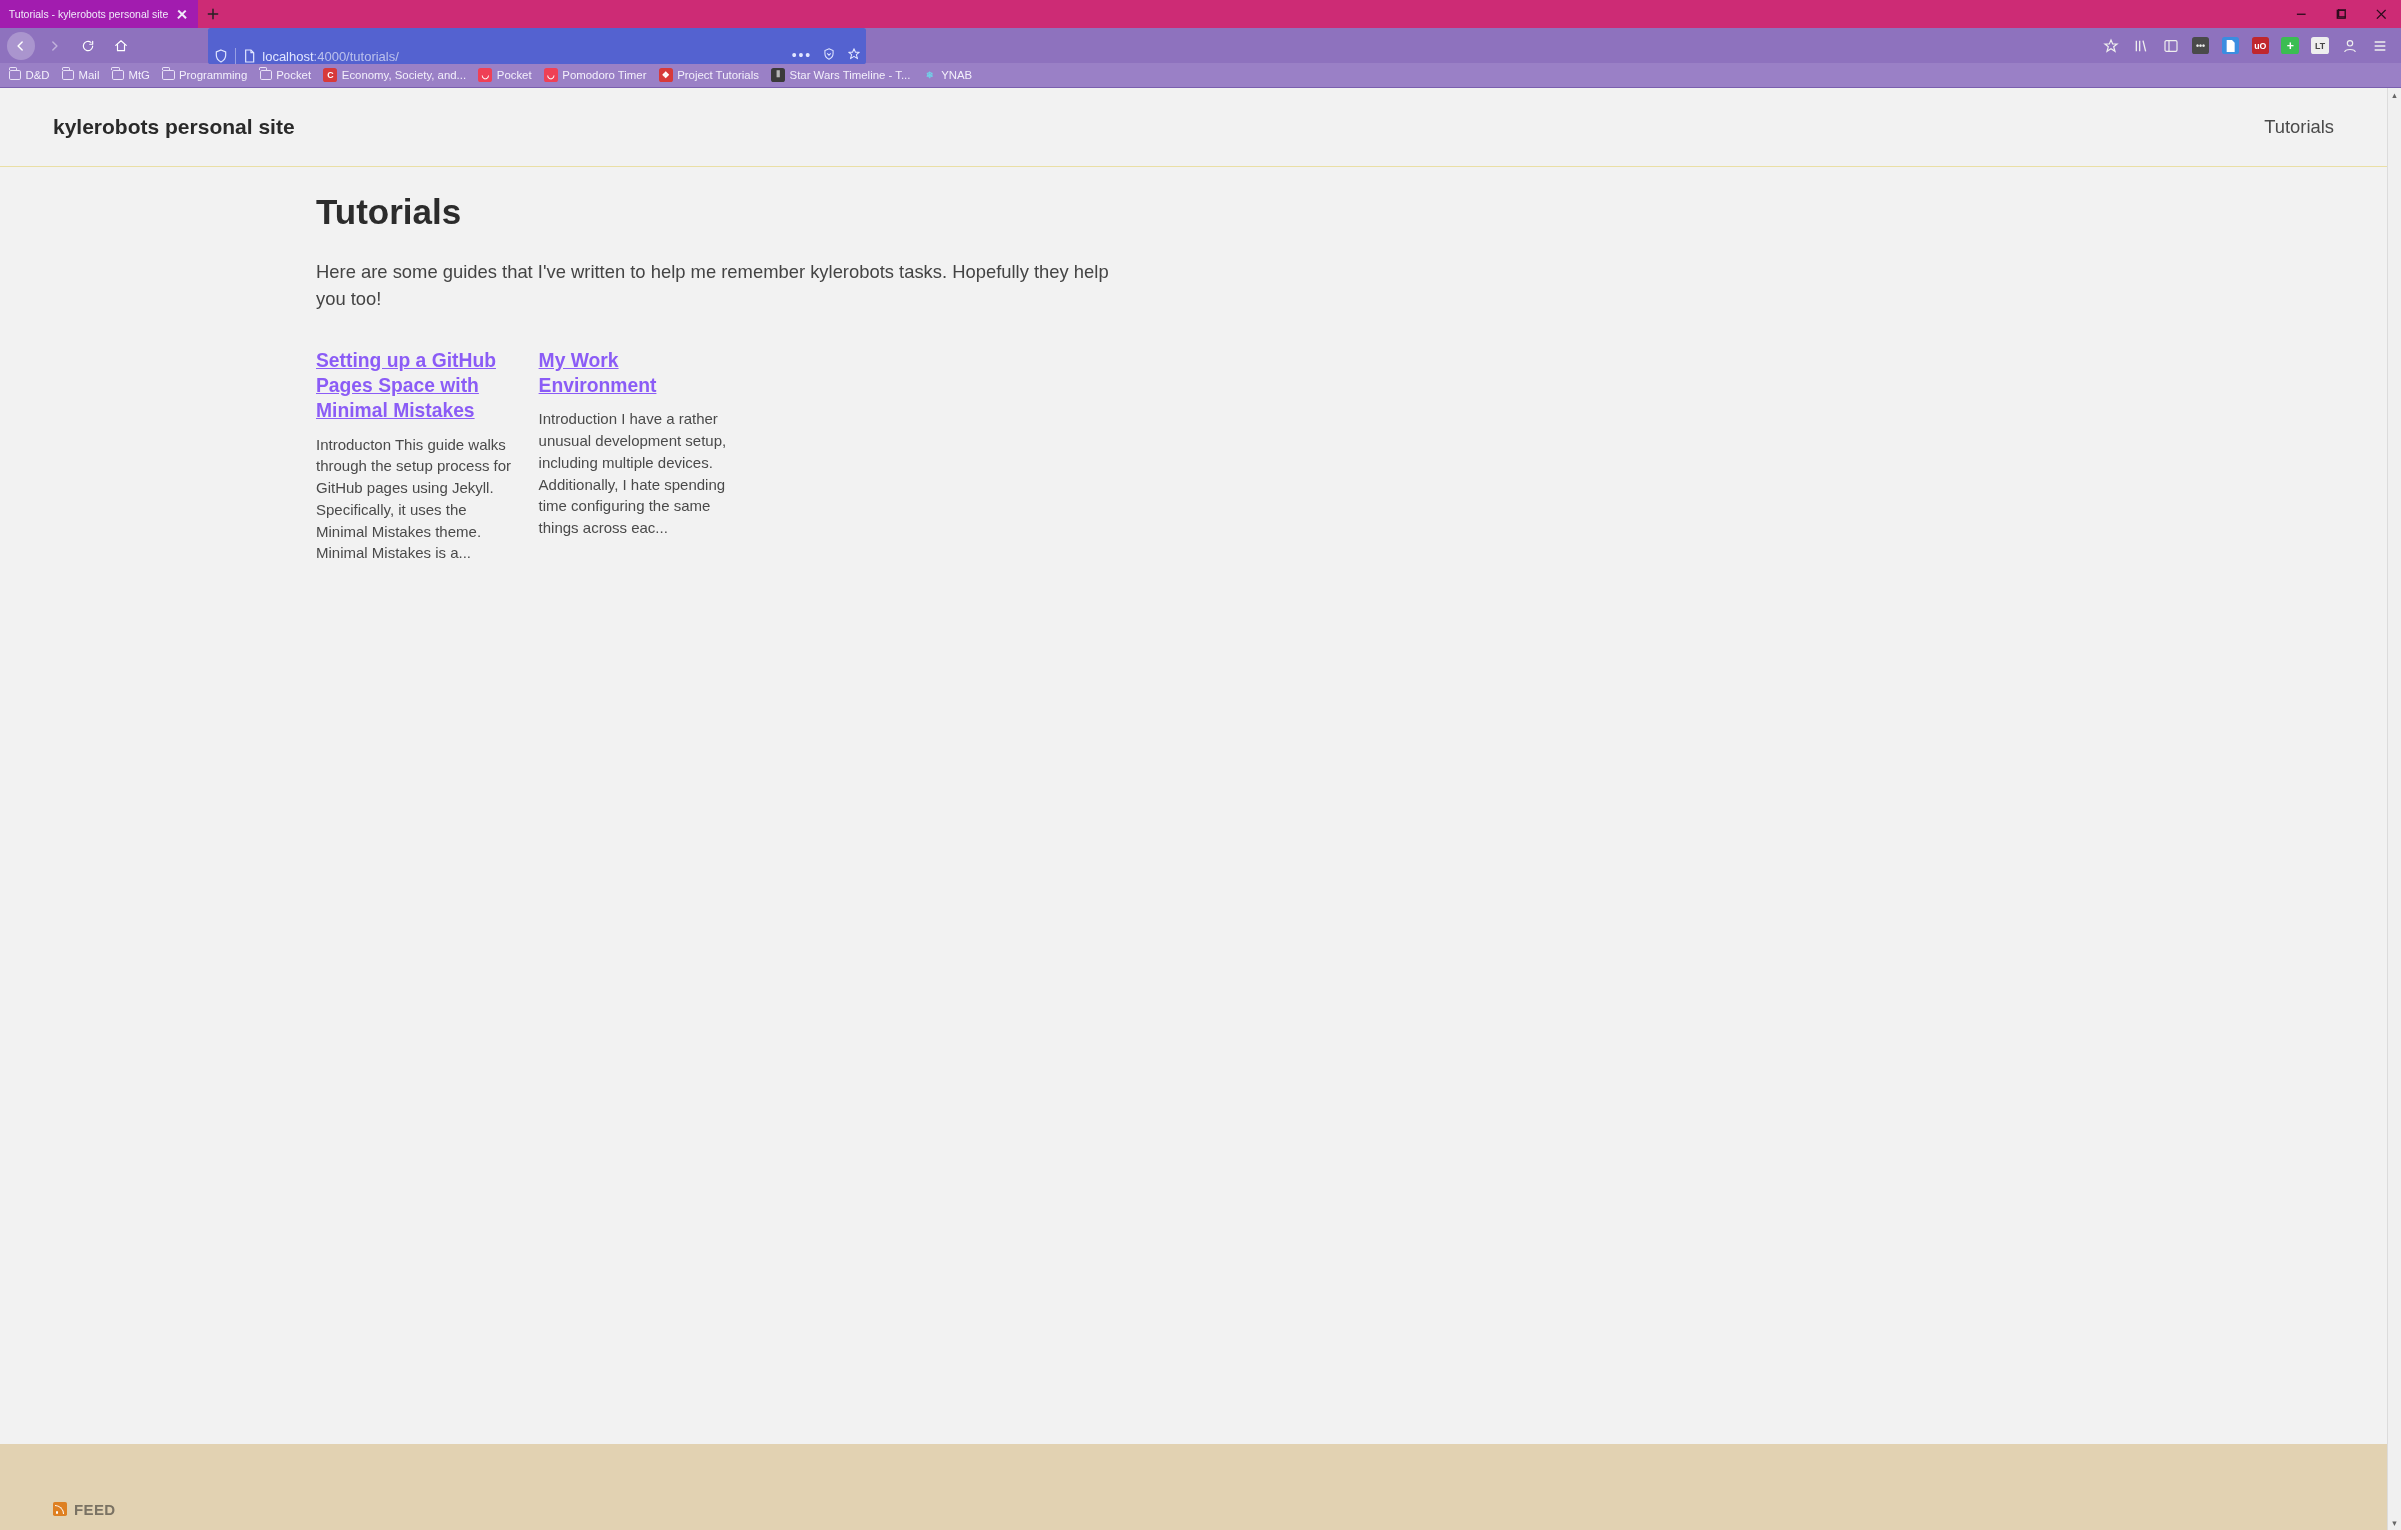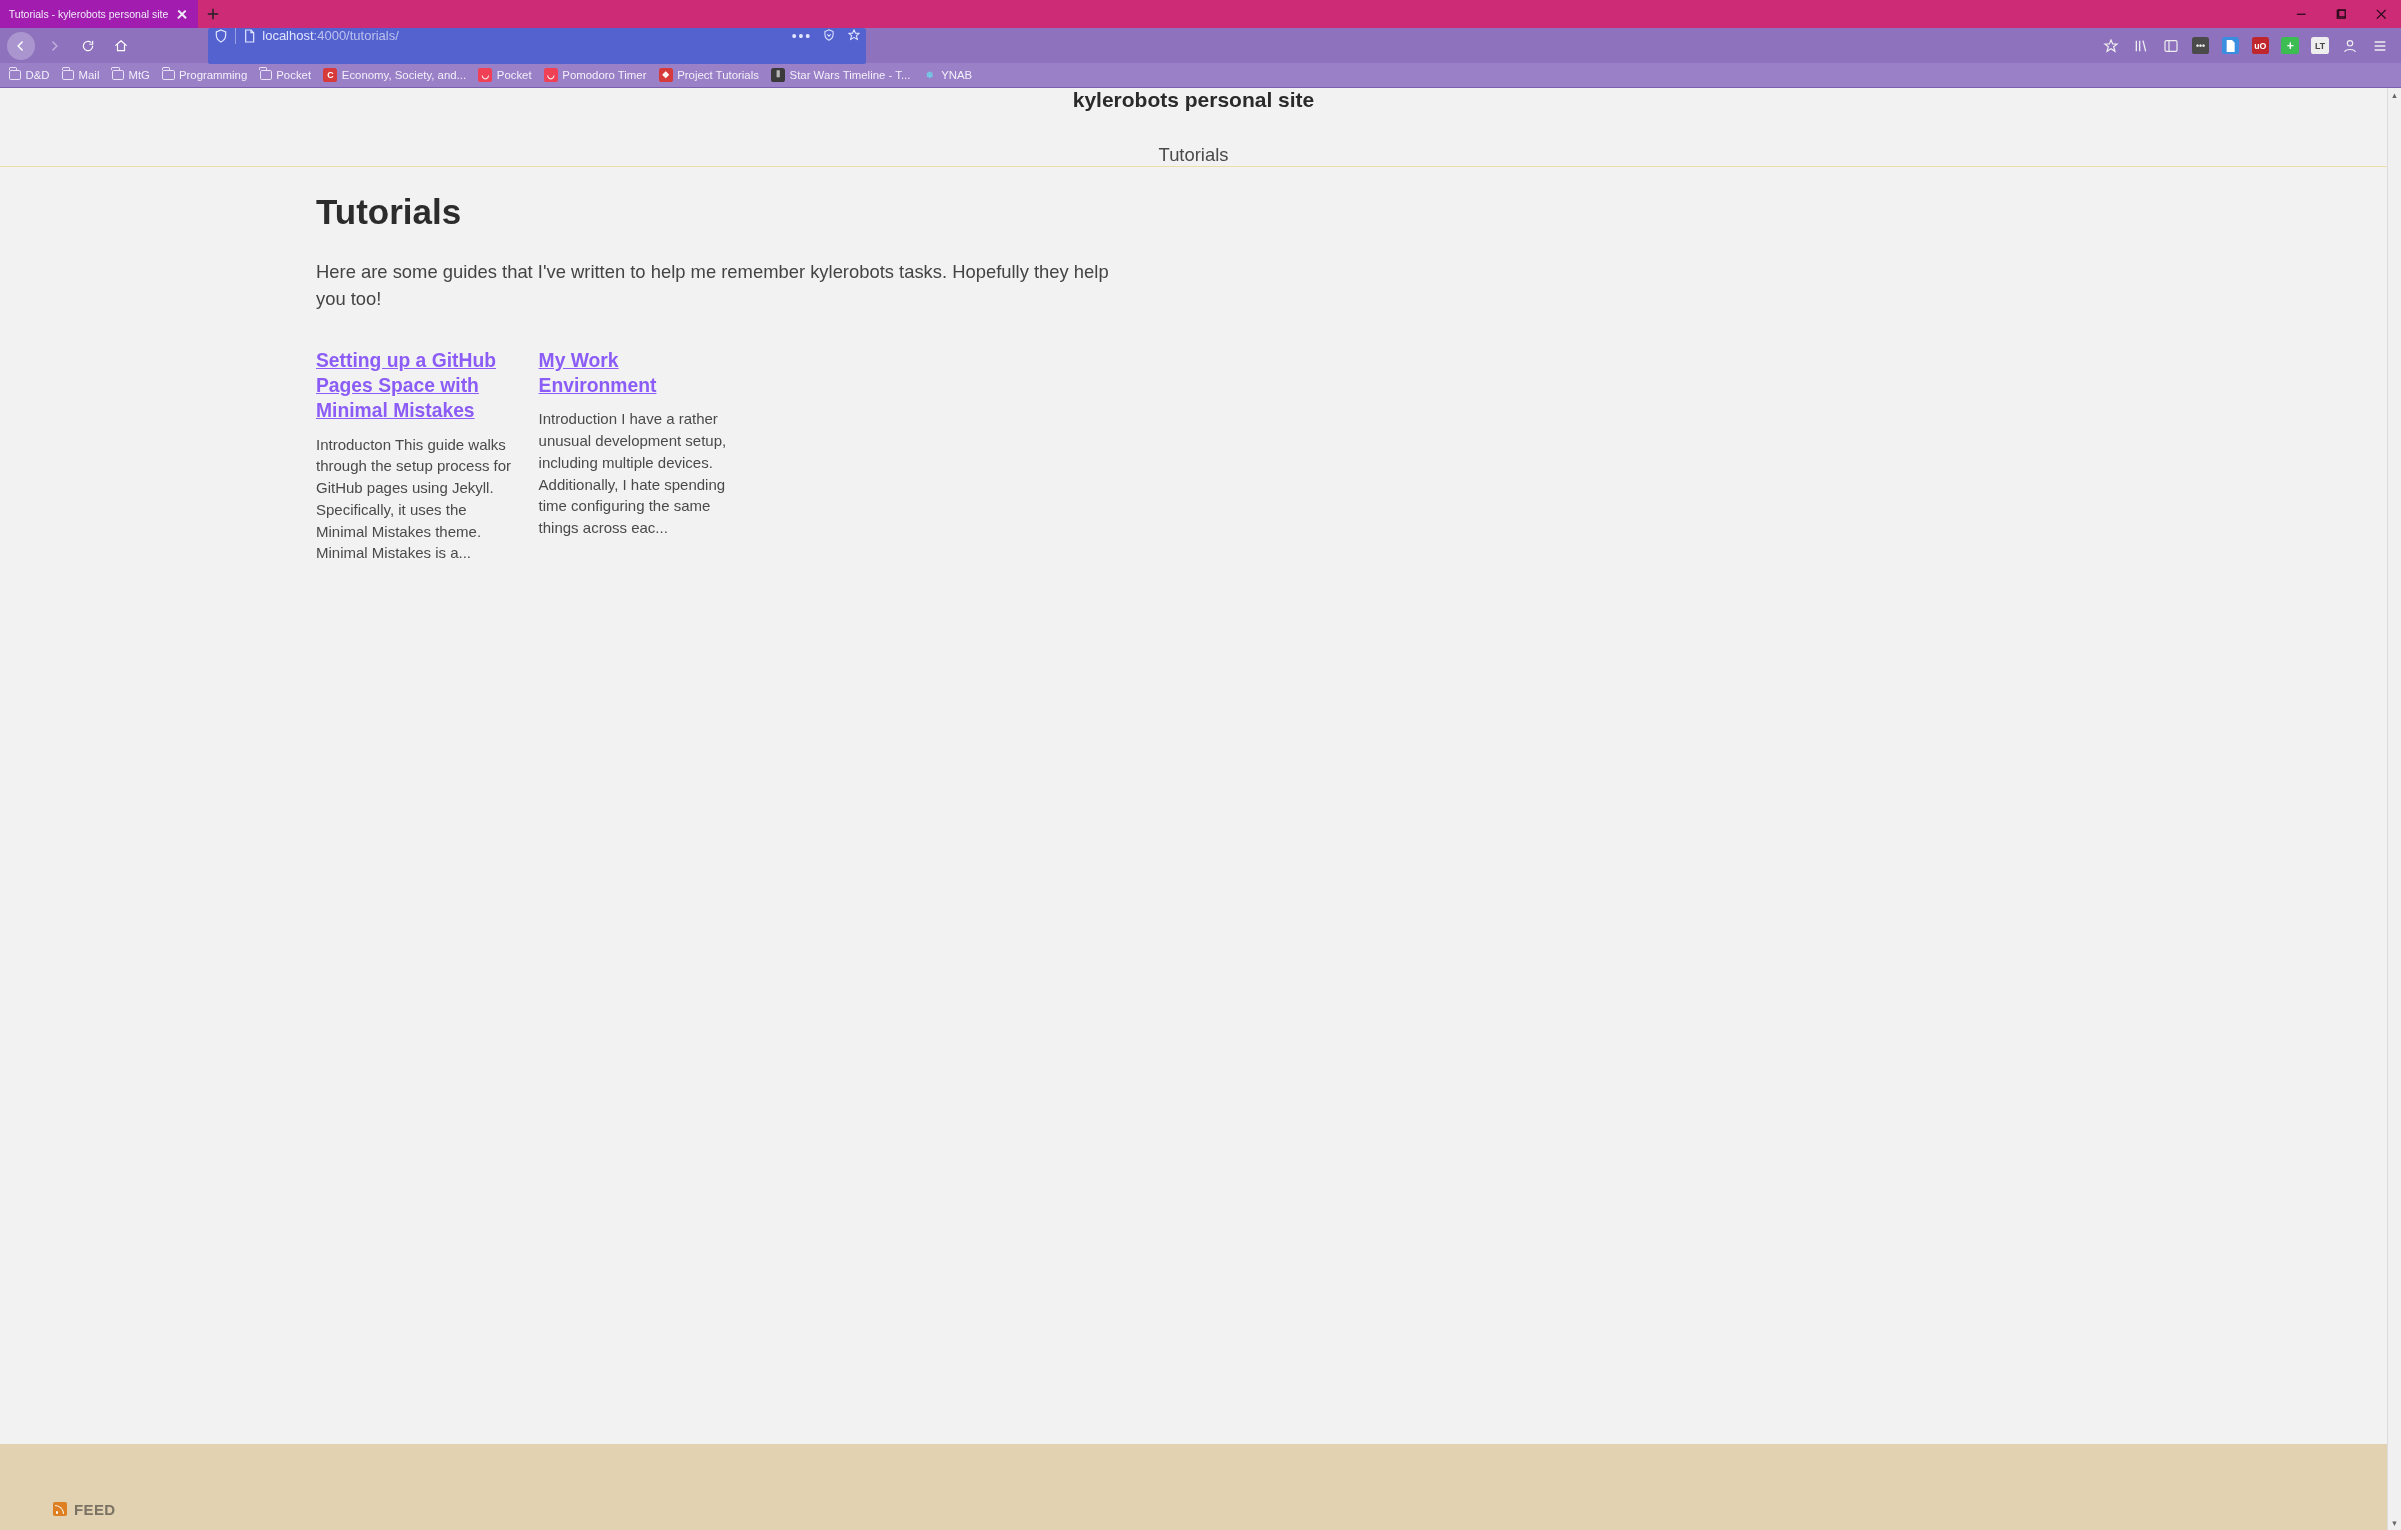--- a/index.html
+++ b/index.html
@@ -17,21 +17,21 @@
   .winbtn { width: 40px; display: flex; align-items: center; justify-content: center; color: #2b0c1c; }
   .winbtn svg { width: 10.5px; height: 10.5px; }
 
   
   .toolbar { background: #8e72be; height: 35px; display: flex; align-items: center; padding: 0 7px; gap: 5.3px; }
   .navbtn { width: 28px; height: 28px; display: flex; align-items: center; justify-content: center; color: #e8e1f6; border-radius: 3.5px; }
   .navbtn.circ { background: rgba(255,255,255,0.25); border-radius: 50%; }
   .navbtn.disabled { opacity: 0.45; }
   .navbtn svg { width: 14px; height: 14px; }
 
-  .urlbar { flex: 0 0 658px; height: 36px; background: #5462d0; border-radius: 2.6px; display: flex; align-items: flex-start; padding: 0 5.3px; gap: 5.3px; color: #e1e6ff; margin-left: 68px; }
+  .urlbar { flex: 0 0 658px; height: 36px; background: #5462d0; border-radius: 2.6px; display: flex; align-items: flex-end; padding: 0 5.3px; gap: 5.3px; color: #e1e6ff; margin-left: 68px; }
   .urlbar .shield, .urlbar .docicon { width: 16px; height: 16px; display: flex; align-items: center; justify-content: center; }
   .urlbar .sep { width: 0.9px; height: 16px; background: rgba(255,255,255,0.4); }
   .urltext { flex: 1; font-size: 13px; white-space: nowrap; overflow: hidden; }
   .urltext .dim { color: rgba(255,255,255,0.6); }
   .urlbar-right { display: flex; align-items: center; gap: 10.5px; color: #e1e6ff; }
   .urlbar-right svg { width: 14px; height: 14px; }
 
   .toolbar-spacer { flex: 1; }
   .ext-row { display: flex; align-items: center; gap: 12.3px; padding-right: 5.3px; }
   .ext { width: 17.6px; height: 17.6px; display: flex; align-items: center; justify-content: center; color: #eee; font-size: 8.8px; font-weight: bold; border-radius: 2.6px; }
@@ -44,21 +44,21 @@
   .bm .folder::before { content: ""; position: absolute; top: -4.4px; left: -1.3px; width: 6.1px; height: 2.6px; border: 1.3px solid #e9e2f7; border-bottom: none; border-radius: 1.8px 1.8px 0 0; }
   .bm .favicon { width: 14px; height: 14px; border-radius: 2.6px; display:flex; align-items:center; justify-content:center; font-size:8.8px; font-weight:bold; }
 
   
   .viewport { position: absolute; top: 88px; bottom: 0; left: 0; right: 14px; overflow: hidden; }
   .scrollbar { position: absolute; top: 88px; bottom: 0; right: 0; width: 14px; background: #f0f0f0; border-left: 0.9px solid #dcdcdc; display:flex; flex-direction:column; align-items:center; }
   .scrollbar .arrow { height: 14px; width: 100%; display:flex; align-items:center; justify-content:center; color:#666; font-size:8.8px; }
   .scrollbar .track { flex:1; }
 
   
-  .site-header { height: 79px; display: flex; align-items: center; justify-content: space-between; padding: 0 53px 0 53px; border-bottom: 0.9px solid #eadfa5; flex-direction: column; }
+  .site-header { height: 79px; display: flex; align-items: center; justify-content: space-between; padding: 0 53px 0 53px; border-bottom: 0.9px solid #eadfa5; }
   .site-title { font-size: 21px; font-weight: 700; color: #2a2a2a; }
   .site-nav a { font-size: 18.4px; color: #4a4a4a; text-decoration: none; }
 
   .content { max-width: 843px; margin: 0 0 0 316px; padding: 24.6px 26px 35px 0; color: #333; }
   .content h1 { font-size: 35px; font-weight: 700; color: #2c2c2c; margin-bottom: 26px; }
   .lead { font-size: 18.4px; line-height: 1.5; color: #444; margin-bottom: 35px; max-width: 825px; }
 
   .grid { display: flex; gap: 24.6px; }
   .card { width: 198px; }
   .card h2 { font-size: 19.3px; font-weight: 700; line-height: 1.3; margin-bottom: 10.5px; }

